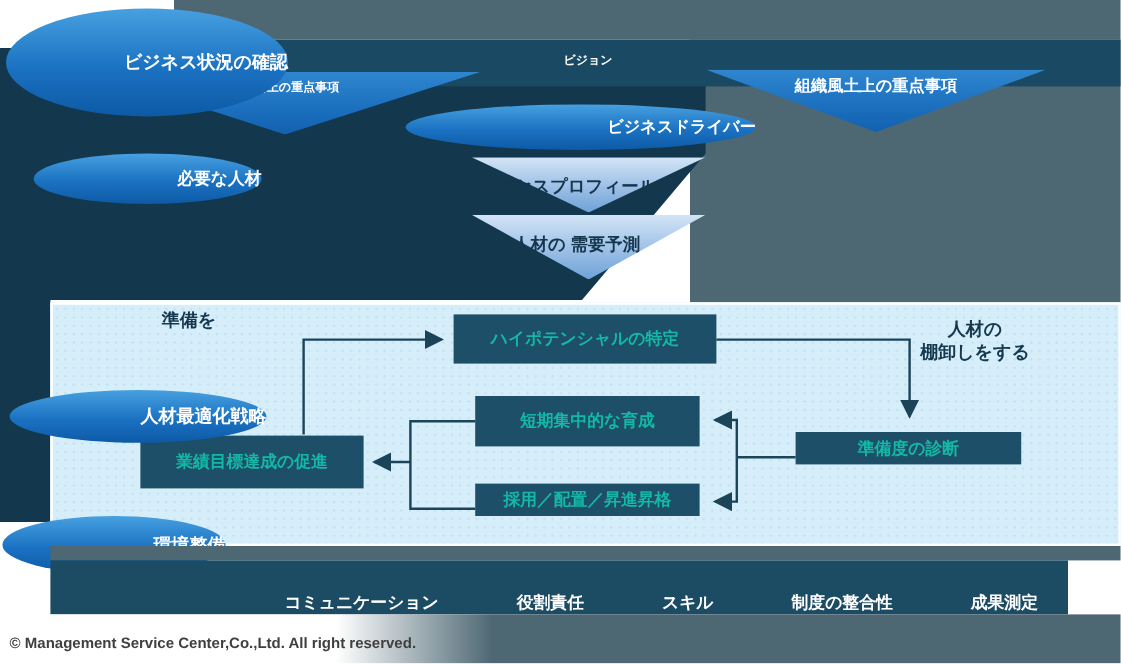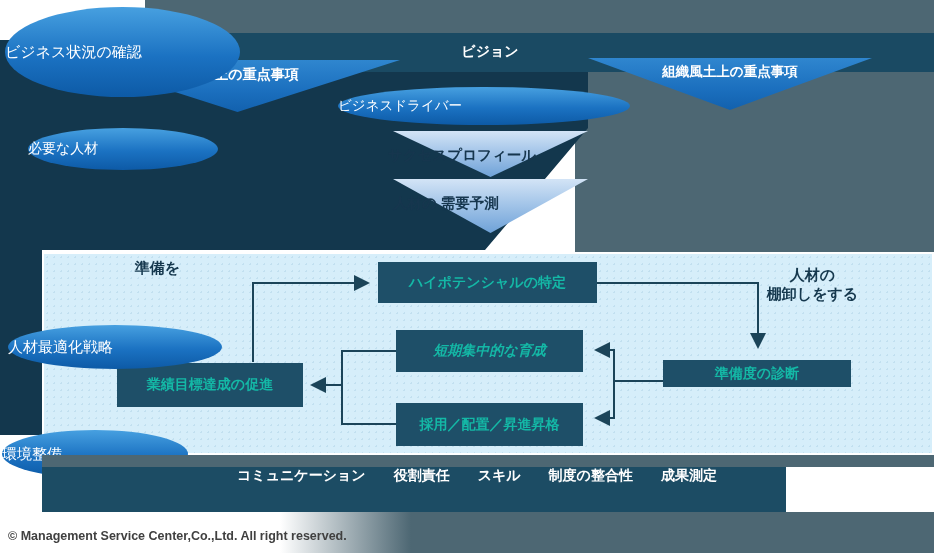--- a/index.html
+++ b/index.html
@@ -7,47 +7,47 @@
     position:relative;width:934px;height:553px;overflow:hidden;
     font-family:"Liberation Sans","DejaVu Sans",sans-serif;
     background:#ffffff;
   }
   .abs{position:absolute;}
   
   .grey-band-top{left:145px;top:0;width:789px;height:33px;background:#4d6773;}
   .grey-right{left:575px;top:33px;width:359px;height:219px;background:#4d6773;}
   .grey-strip{left:42px;top:455px;width:892px;height:12px;background:#4d6773;}
   .vision-bar{left:42px;top:33px;width:892px;height:39px;background:#1a4a63;}
-  .bottom-bar{left:42px;top:467px;width:744px;height:45px;background:#1c4c64;
-    display:flex;align-items:flex-start;}
+  .bottom-bar{left:42px;top:467px;width:848px;height:45px;background:#1c4c64;
+    display:flex;align-items:flex-end;gap:37px;}
   .bottom-band{left:0;top:512px;width:934px;height:41px;
     background:linear-gradient(90deg,#ffffff 0%,#ffffff 30%,#4d6773 44%,#4d6773 100%);}
   .panel{left:42px;top:252px;width:888px;height:199px;background:#d6eefa;
     border:2px solid #ffffff;
     background-image:radial-gradient(#c2e0f0 1px,transparent 1px);
     background-size:7px 7px;}
   
   svg.layer{position:absolute;left:0;top:0;width:934px;height:553px;pointer-events:none;}
   
   .blue-ellipse{border-radius:50%;
     background:linear-gradient(180deg,#47a0e0 0%,#1b72c2 55%,#0d5aa6 100%);
-    display:flex;align-items:center;justify-content:flex-start;
-    color:#ffffff;font-weight:400;}
+    display:flex;align-items:center;justify-content:flex-end;
+    color:#ffffff;font-weight:700;}
   .blue-tri{clip-path:polygon(0 0,100% 0,50% 100%);
     background:linear-gradient(180deg,#2f86cf 0%,#1b6fbe 60%,#1261ae 100%);
     display:flex;justify-content:center;color:#fff;font-weight:700;}
   .grad-tri{clip-path:polygon(0 0,100% 0,50% 100%);
     background:linear-gradient(180deg,#d3e4f6 0%,#a5c6e9 45%,#6fa2d8 100%);}
   .grad-tri-label{color:#16364e;font-weight:700;font-size:14.5px;white-space:nowrap;
-    }
+    text-align:center;}
   
   .nbox{background:#1e4f68;color:#14b8a6;font-weight:700;font-size:14px;
     display:flex;align-items:center;justify-content:center;white-space:nowrap;}
   .dark-label{color:#15384e;font-weight:700;font-size:15px;text-align:center;line-height:1.25;}
-  .bar-label{color:#fff;font-weight:700;font-size:14px;white-space:nowrap;}
+  .bar-label{color:#fff;font-weight:700;font-size:10px;white-space:nowrap;}
   .bb-item{color:#fff;font-weight:700;font-size:14px;white-space:nowrap;}
   .footer-text{color:#404040;font-weight:700;font-size:12.5px;white-space:nowrap;}
 </style>
 </head>
 <body>
 
 <div id="stage">
 
   <div class="abs grey-band-top"></div>
   <div class="abs grey-right"></div>
@@ -89,30 +89,30 @@
     <div>準備を</div>
   </div>
   <div class="abs dark-label" style="left:750px;top:266px;width:125px;">
     <div>人材の</div>
     <div>棚卸しをする</div>
   </div>
 
   <div class="abs nbox" style="left:378px;top:262px;width:219px;height:41px;">
     <span>ハイポテンシャルの特定</span>
   </div>
-  <div class="abs nbox" style="left:396px;top:330px;width:187px;height:42px;font-style:italic;">
+  <div class="abs nbox" style="left:396px;top:330px;width:187px;height:42px;">
     <span>短期集中的な育成</span>
   </div>
   <div class="abs nbox" style="left:663px;top:360px;width:188px;height:27px;">
     <span>準備度の診断</span>
   </div>
   <div class="abs nbox" style="left:117px;top:363px;width:186px;height:44px;">
     <span>業績目標達成の促進</span>
   </div>
-  <div class="abs nbox" style="left:396px;top:403px;width:187px;height:43px;">
+  <div class="abs nbox" style="left:396px;top:403px;width:187px;height:27px;">
     <span>採用／配置／昇進昇格</span>
   </div>
 
   <svg class="layer" viewBox="0 0 934 553">
     <defs>
       <marker id="ah" markerWidth="9" markerHeight="9" refX="7" refY="4" orient="auto">
         <path d="M0,0 L8,4 L0,8 Z" fill="#1b4459"></path>
       </marker>
     </defs>
     <path d="M253,362 V283 H368" fill="none" stroke="#1b4459" stroke-width="2" marker-end="url(#ah)"></path>

